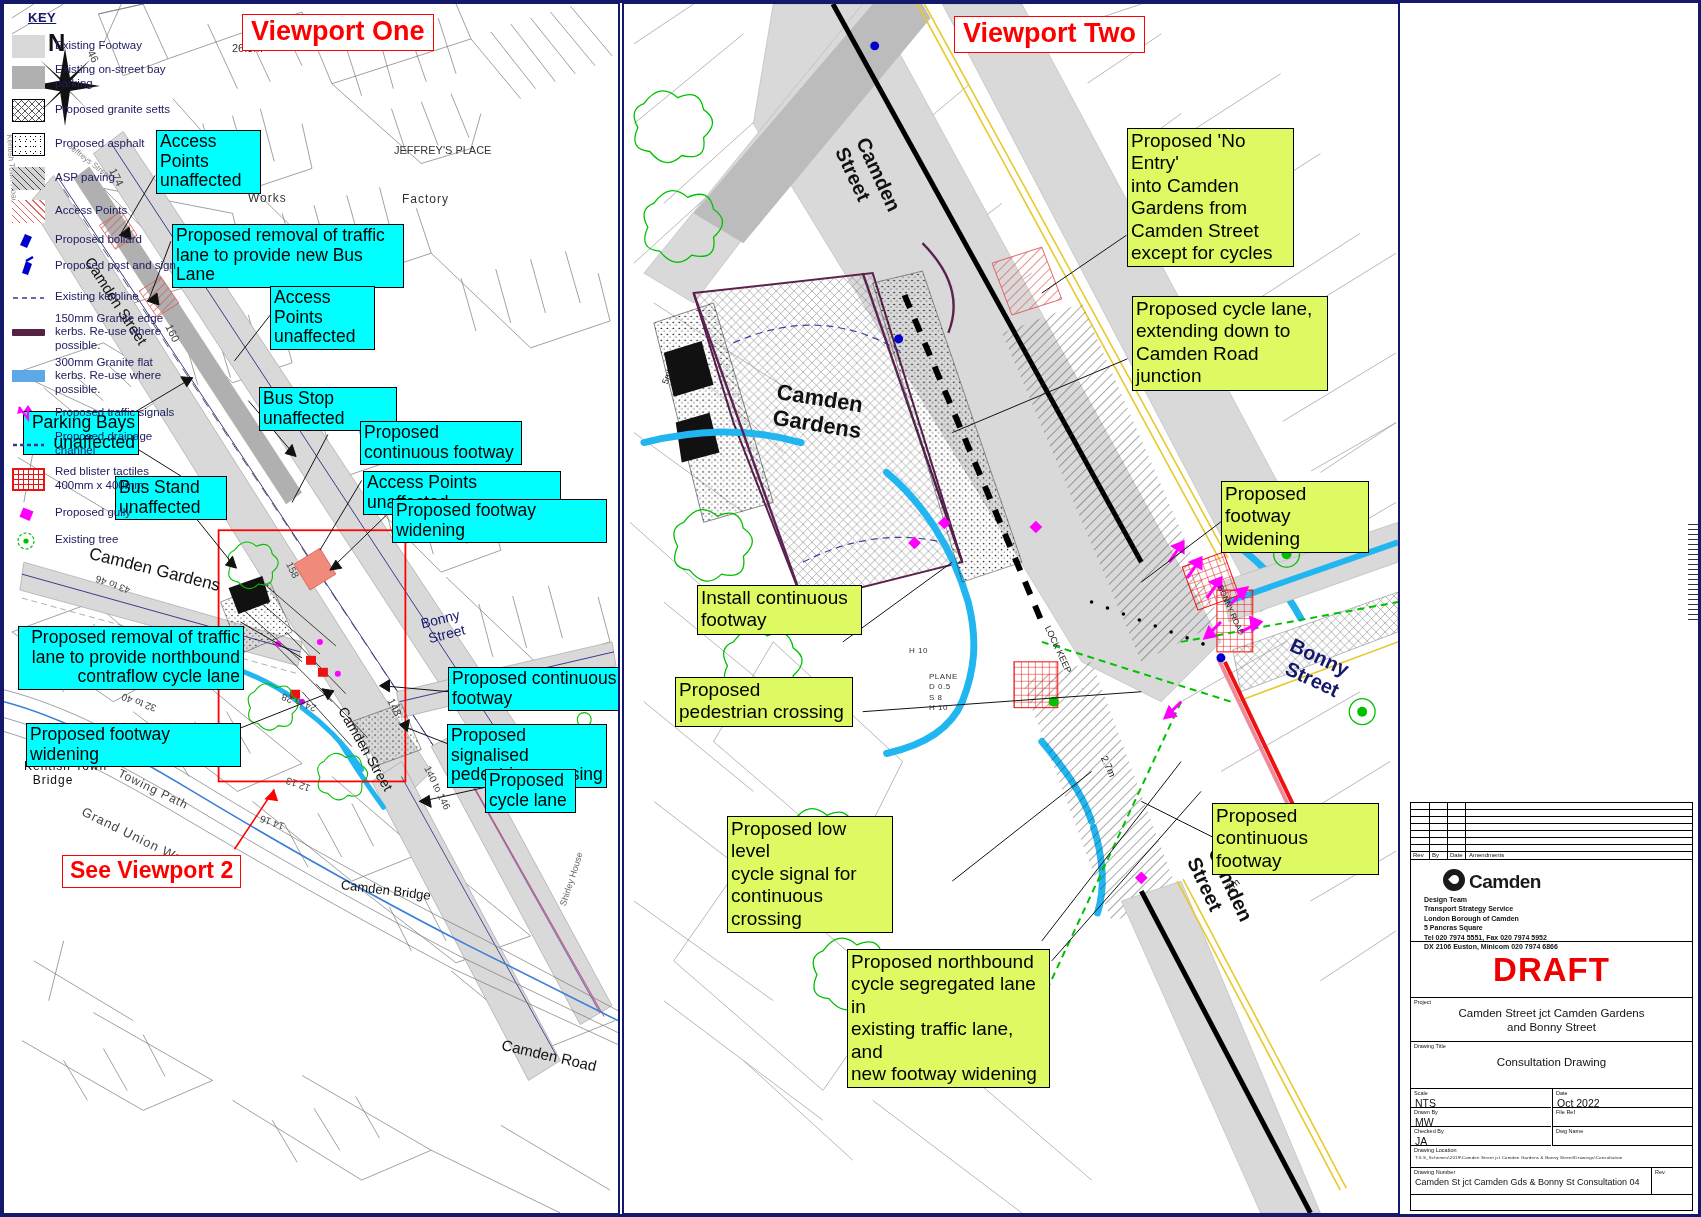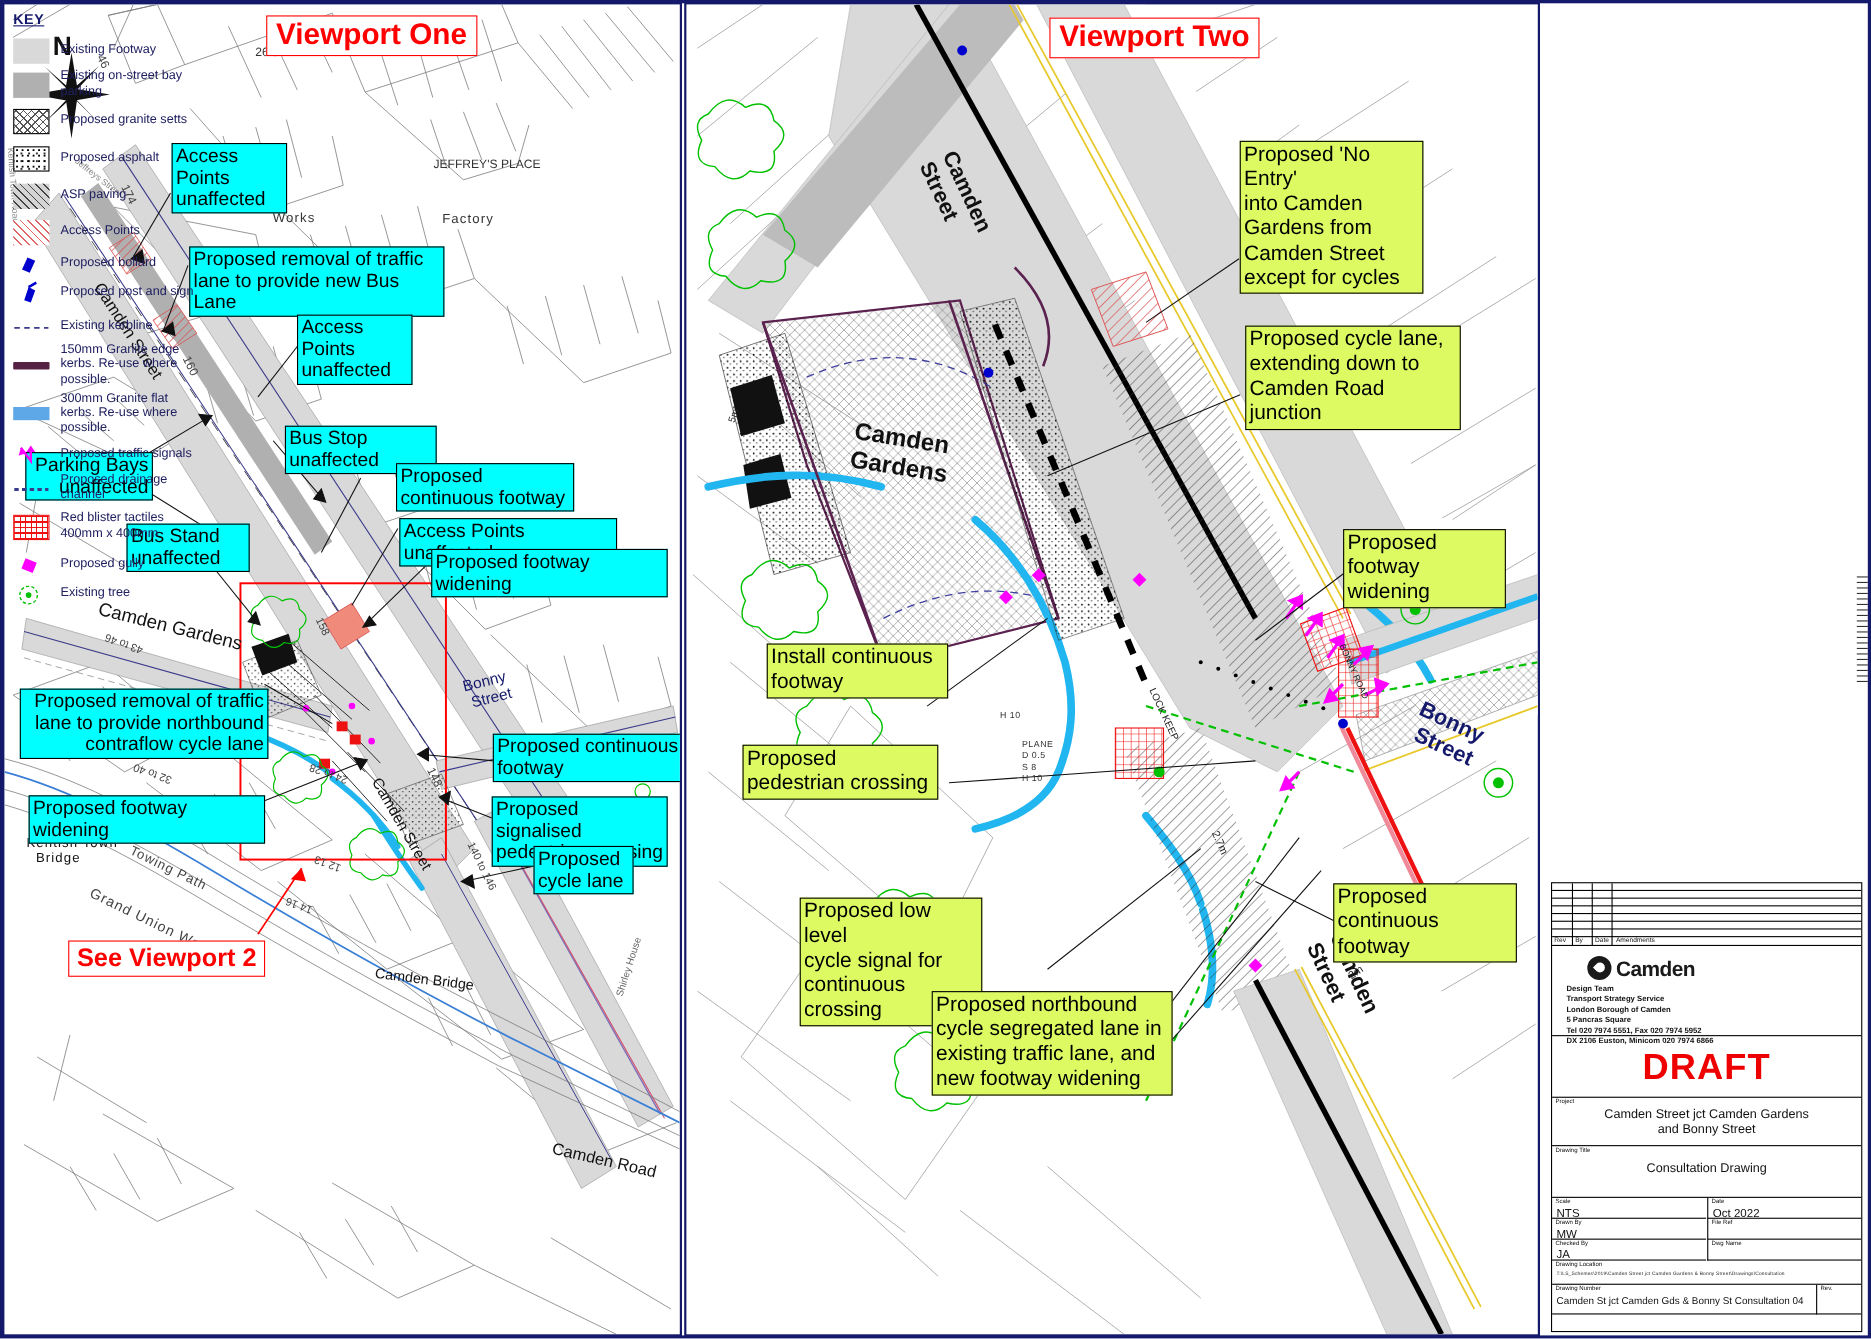--- a/index.html
+++ b/index.html
@@ -67,21 +67,21 @@
     line-height: 1.12;
     padding: 1px 3px 2px 3px;
     white-space: pre-line;
     font-family: "Liberation Sans", sans-serif;
   }
   .callout.green { background: #ddfa63; font-size: 19px; line-height: 1.18; }
   .callout.ralign { text-align: right; }
 
   
   #keyTitle {
-    position: absolute; left: 12px; top: 10px;
+    position: absolute; left: 28px; top: 10px;
     font-size: 13px; font-weight: bold; color: #15196b;
     text-decoration: underline; letter-spacing: .5px;
   }
   .keyrow {
     position: absolute;
     left: 8px;
     width: 282px;
     display: flex;
     align-items: center;
   }
@@ -671,21 +671,21 @@
 footway</div>
     <div class="callout green" style="left:51px;top:673px;width:178px;">Proposed
 pedestrian crossing</div>
     <div class="callout green" style="left:597px;top:477px;width:148px;">Proposed footway
 widening</div>
     <div class="callout green" style="left:588px;top:799px;width:167px;">Proposed
 continuous footway</div>
     <div class="callout green" style="left:103px;top:812px;width:166px;">Proposed low level
 cycle signal for
 continuous crossing</div>
-    <div class="callout green" style="left:223px;top:897px;width:219px;">Proposed northbound
+    <div class="callout green" style="left:223px;top:945px;width:203px;">Proposed northbound
 cycle segregated lane in
 existing traffic lane, and
 new footway widening</div>
   </div>
 
   <div id="seevp2">See Viewport 2</div>
 
   <div id="keypanel">
     <div id="keyTitle">KEY</div>
 

